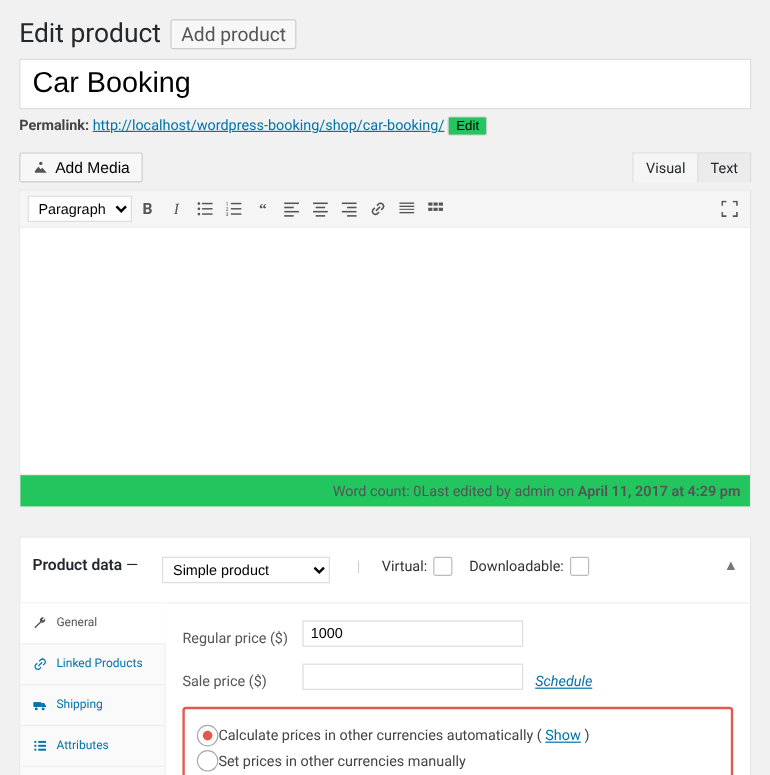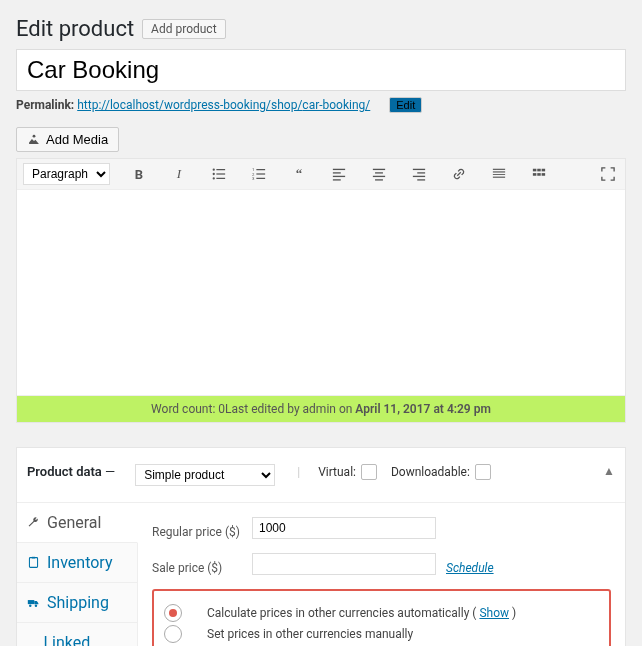--- a/index.html
+++ b/index.html
@@ -1,61 +1,61 @@
 <!DOCTYPE html>
 <html><head>
 <meta charset="utf-8">
 <style>
 html,body{margin:0;padding:0;font-family:-apple-system,BlinkMacSystemFont,"Segoe UI",Roboto,Helvetica,Arial,sans-serif;font-size:13px;color:#23282d;background:#f1f1f1}
 .wrap{padding:10px 16px 20px;width:610px}
 .header-row{display:flex;align-items:center;gap:8px;margin:6px 0 4px}
 h1{font-size:22px;font-weight:400;margin:0;color:#23282d}
-.btn-small{display:inline-block;border:1px solid #ccc;background:#f7f7f7;color:#555;font-size:12px;padding:2px 8px;cursor:pointer;border-radius:2px}
+.btn-small{display:inline-block;border:1px solid #ccc;background:#f7f7f7;color:#555;font-size:16px;padding:2px 8px;cursor:pointer;border-radius:2px}
 .title-input{margin-top:8px}
 .title-input input{width:100%;box-sizing:border-box;font-size:24px;padding:6px 10px;border:1px solid #ddd;background:#fff}
 .permalink{font-size:12px;color:#444;margin:6px 0 14px}
 .permalink a{color:#0073aa;text-decoration:underline}
 .permalink .slug{font-weight:400}
-.btn-tiny{border:1px solid #ccc;background:#0369a1;font-size:11px;padding:1px 6px;margin-left:16px;cursor:pointer;border-radius:2px}
+.btn-tiny{border:1px solid #ccc;background:#22c55e;font-size:11px;padding:1px 6px;margin-left:0;cursor:pointer;border-radius:2px}
 .media-row{display:flex;justify-content:space-between;align-items:center;margin-bottom:6px}
 .add-media{border:1px solid #ccc;background:#f7f7f7;padding:4px 10px;font-size:13px;cursor:pointer;border-radius:2px;display:flex;gap:5px}
 .tabs{display:flex;border:1px solid #ddd;border-bottom:none}
 .tab{padding:5px 10px;font-size:12px;cursor:pointer;background:#ebebeb;border-left:1px solid #ddd}
 .tab:first-child{border-left:none}
 .tab.active{background:#f5f5f5}
 .editor-box{border:1px solid #e5e5e5;background:#fff}
-.toolbar-row{display:flex;align-items:center;gap:18px;padding:4px 6px;border-bottom:1px solid #eee;background:#f5f5f5}
+.toolbar-row{display:flex;align-items:center;gap:2px;padding:4px 6px;border-bottom:1px solid #eee;background:#f5f5f5}
 .format-sel{border:1px solid #ddd;font-size:12px;padding:2px 4px;background:#fff}
 .tbtn{width:22px;height:22px;display:flex;align-items:center;justify-content:center;font-size:13px;color:#555;cursor:pointer;border-radius:2px}
 .tbtn svg{width:14px;height:14px;fill:#555}
 .spacer{flex:1}
 .canvas{height:205px;background:#fff}
-.status-row{display:flex;justify-content:center;font-size:12px;color:#555;padding:6px 8px;border-top:1px solid #eee;background:#bef264}
+.status-row{display:flex;justify-content:flex-end;font-size:12px;color:#555;padding:6px 8px;border-top:1px solid #eee;background:#22c55e}
 .status-row b{font-weight:600}
 .postbox{border:1px solid #e5e5e5;background:#fff;margin-top:24px}
 .postbox-header{display:flex;align-items:flex-start;padding:16px 10px;border-bottom:1px solid #eee;font-size:13px}
 .postbox-header .ttl{font-weight:600}
 .prod-sel{margin-left:20px;font-size:12px;padding:2px 4px;border:1px solid #ddd;background:#fff;min-width:140px}
 .checks{display:flex;align-items:center;gap:14px;margin-left:18px;font-size:12px;color:#333}
 .chk{display:flex;align-items:center;gap:5px}
 .chk .box{width:14px;height:14px;border:1px solid #bbb;border-radius:2px;background:#fff;display:inline-block}
 .sep{color:#ccc;margin:0 4px}
 .collapse{margin-left:auto;color:#777;font-size:12px;cursor:pointer}
 .pd-body{display:flex}
 .pd-tabs{width:120px;border-right:1px solid #eee;background:#fafafa}
-.pd-tab{display:flex;align-items:center;gap:7px;padding:10px 10px;font-size:16px;color:#0073aa;cursor:pointer;border-bottom:1px solid #eee}
+.pd-tab{display:flex;align-items:center;gap:7px;padding:10px 10px;font-size:10px;color:#0073aa;cursor:pointer;border-bottom:1px solid #eee}
 .pd-tab.active{background:#fff;color:#555;border-right:1px solid #fff;margin-right:-1px}
 .pd-tab svg{width:13px;height:13px;fill:currentColor}
 .pd-content{flex:1;padding:14px 14px 18px}
 .frow{display:flex;align-items:flex-end;margin-bottom:14px}
 .frow label{width:100px;font-size:12px;color:#555}
 .frow input[type=text]{width:170px;padding:3px 6px;border:1px solid #ddd;font-size:12px}
 .schedule{margin-left:10px;font-size:12px;color:#0073aa;text-decoration:underline;font-style:italic;cursor:pointer}
 .radio-box{border:2px solid #e05a4f;border-radius:3px;padding:10px 10px;margin-top:2px}
-.rrow{display:flex;align-items:center;gap:25px;font-size:12px;color:#444;margin:3px 0}
+.rrow{display:flex;align-items:center;gap:0;font-size:12px;color:#444;margin:3px 0}
 .radio-outer{width:16px;height:16px;border:1px solid #aaa;border-radius:50%;display:flex;align-items:center;justify-content:center;background:#fff}
 .radio-outer.on::after{content:"";width:8px;height:8px;border-radius:50%;background:#e05a4f}
 .showlink{color:#0073aa;text-decoration:underline;cursor:pointer}
 </style>
 </head>
 <body>
 
 <div class="wrap">
   <div class="header-row">
     <h1>Edit product</h1>
@@ -73,20 +73,24 @@
   </div>
 
   <div class="media-row">
     <button class="add-media">
       <svg width="14" height="14" viewBox="0 0 20 20">
           <circle cx="10" cy="6" r="2" fill="#555"></circle>
           <path d="M3 15l4-5 3 3 2-2 5 6H3z" fill="#555"></path>
         </svg>
       <span>Add Media</span>
     </button>
+    <div class="tabs">
+      <div class="tab active">Visual</div>
+      <div class="tab">Text</div>
+    </div>
   </div>
 
   <div class="editor-box">
     <div class="toolbar-row">
       <select class="format-sel"><option>Paragraph</option></select>
       <div class="tbtn" style="font-weight:bold">B</div>
       <div class="tbtn" style="font-style:italic;font-family:serif">I</div>
       <div class="tbtn">
           <svg viewBox="0 0 16 16">
             <circle cx="2" cy="3" r="1.3"></circle>
@@ -191,39 +195,32 @@
     <div class="pd-body">
       <div class="pd-tabs">
         <div class="pd-tab active">
             <svg viewBox="0 0 16 16">
               <path d="M13 3a3 3 0 01-4 4L3 13l-1-1 6-6a3 3 0 014-4l-2 2 1 1 2-2z"></path>
             </svg>
             <span>General</span>
           </div>
         <div class="pd-tab">
             <svg viewBox="0 0 16 16">
-              <rect x="3" y="2" width="10" height="12" rx="1" fill="none" stroke="currentColor" stroke-width="1.3"></rect>
-              <rect x="6" y="1" width="4" height="2"></rect>
-            </svg>
-            <span>Inventory</span>
+              <path d="M6 10l4-4M7 5l2-2a3 3 0 014 4l-2 2M9 11l-2 2a3 3 0 01-4-4l2-2" stroke="currentColor" stroke-width="1.3" fill="none"></path>
+            </svg>
+            <span>Linked Products</span>
           </div>
         <div class="pd-tab">
             <svg viewBox="0 0 16 16">
               <rect x="1" y="5" width="8" height="5"></rect>
               <path d="M9 6h3l2 3v1H9z"></path>
               <circle cx="4" cy="12" r="1.5"></circle>
               <circle cx="11" cy="12" r="1.5"></circle>
             </svg>
             <span>Shipping</span>
-          </div>
-        <div class="pd-tab">
-            <svg viewBox="0 0 16 16">
-              <path d="M6 10l4-4M7 5l2-2a3 3 0 014 4l-2 2M9 11l-2 2a3 3 0 01-4-4l2-2" stroke="currentColor" stroke-width="1.3" fill="none"></path>
-            </svg>
-            <span>Linked Products</span>
           </div>
         <div class="pd-tab">
             <svg viewBox="0 0 16 16">
               <rect x="2" y="3" width="2" height="2"></rect>
               <rect x="6" y="3" width="8" height="2"></rect>
               <rect x="2" y="7" width="2" height="2"></rect>
               <rect x="6" y="7" width="8" height="2"></rect>
               <rect x="2" y="11" width="2" height="2"></rect>
               <rect x="6" y="11" width="8" height="2"></rect>
             </svg>

